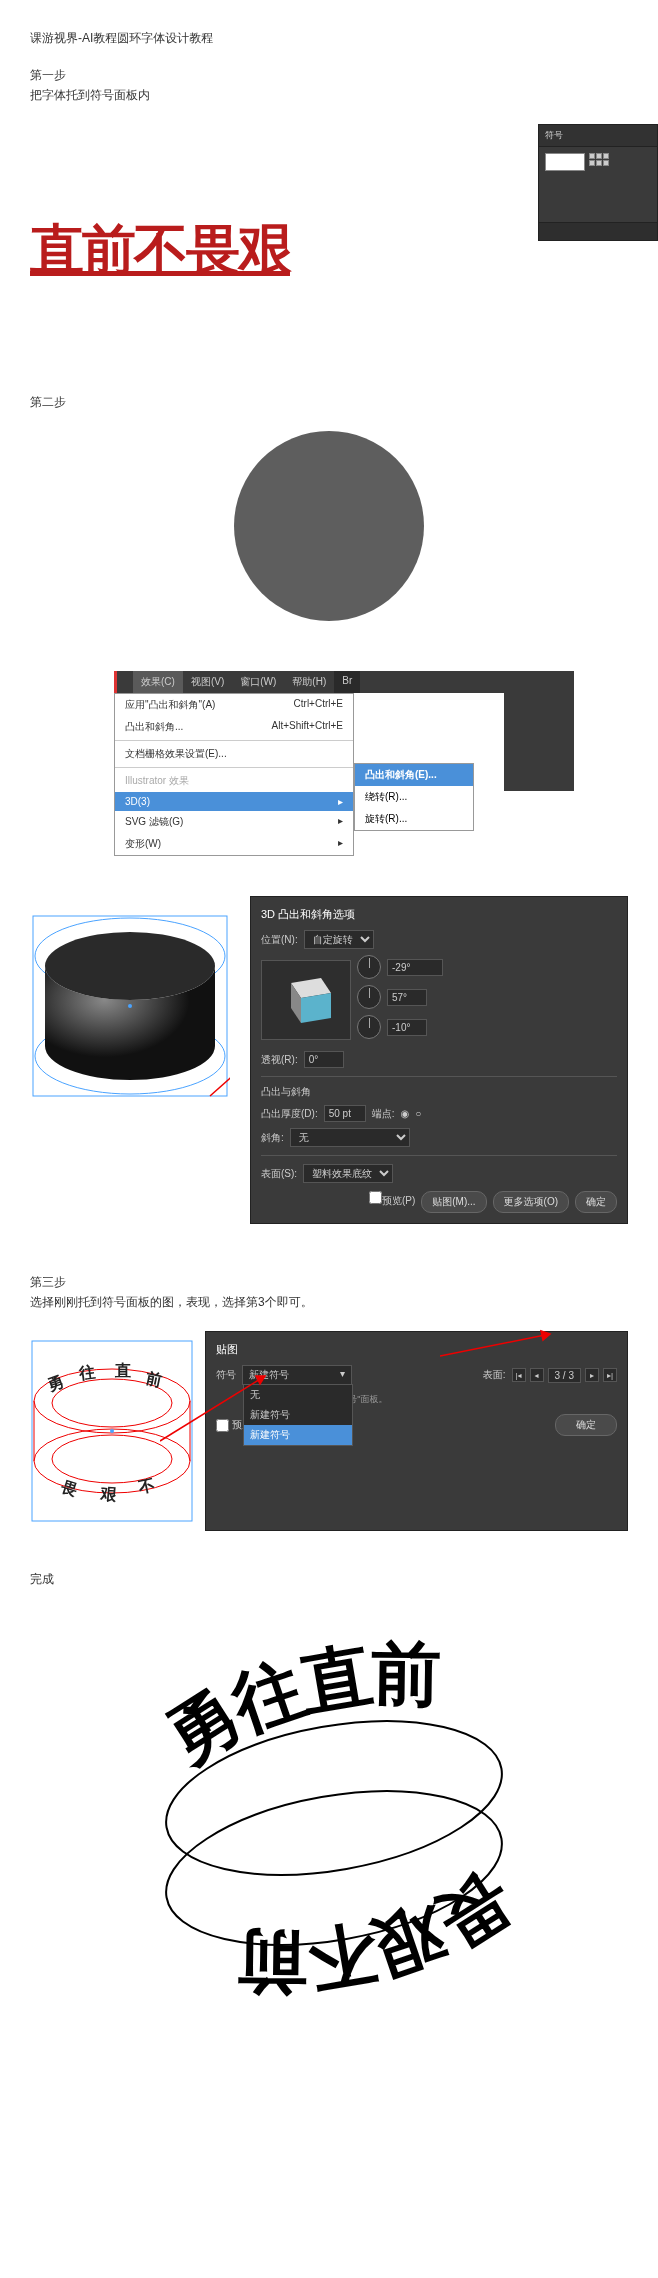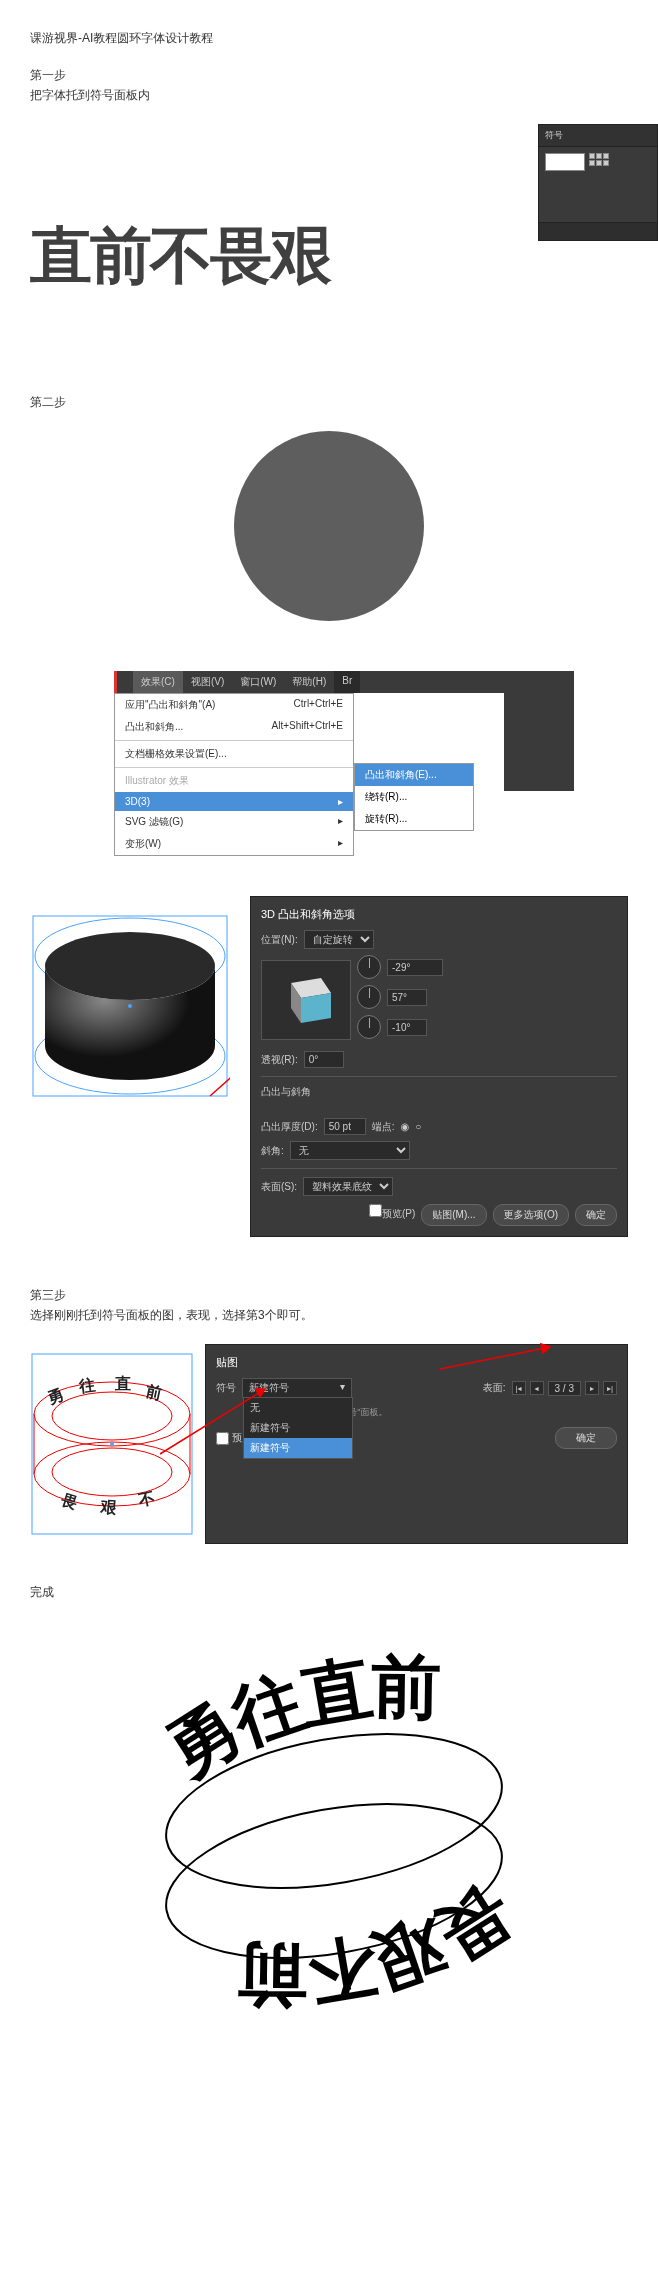--- a/index.html
+++ b/index.html
@@ -4,21 +4,21 @@
 <style>
 * { margin: 0; padding: 0; box-sizing: border-box; }
 body { font-family: "Microsoft YaHei", sans-serif; background: #fff; width: 658px; }
 .page { padding: 30px 30px 30px 30px; }
 .title { font-size: 12px; color: #333; margin-bottom: 20px; }
 .step-label { font-size: 12px; color: #333; margin-bottom: 3px; }
 .step-desc { font-size: 12px; color: #333; margin-bottom: 20px; }
 
 
 .step1-img { position: relative; height: 230px; margin-bottom: 40px; }
-.big-text { font-size: 62px; font-weight: 900; color: #404040; letter-spacing: -2px; position: absolute; left: 0; top: 90px; white-space: nowrap; overflow: hidden; width: 598px; }
+.big-text { font-size: 54px; font-weight: 900; color: #b91c1c; letter-spacing: -2px; position: absolute; left: 0; top: 90px; white-space: nowrap; overflow: hidden; width: 598px; text-decoration: underline; }
 .symbol-panel { position: absolute; right: -30px; top: 0; width: 120px; background: #3a3a3a; border: 1px solid #222; }
 .symbol-header { font-size: 9px; color: #ccc; padding: 4px 6px; background: #323232; border-bottom: 1px solid #222; }
 .symbol-body { height: 75px; padding: 6px; display: flex; gap: 4px; }
 .symbol-thumb { width: 40px; height: 18px; background: #fff; border: 1px solid #888; }
 .symbol-thumb2 { width: 22px; height: 18px; display: flex; flex-direction: column; gap:1px;}
 .symbol-thumb2 .r { display:flex; gap:1px;}
 .symbol-thumb2 .c { width: 6px; height: 6px; background: #ccc; border:1px solid #888;}
 .symbol-footer { height: 18px; background: #2e2e2e; border-top: 1px solid #222; }
 
 
@@ -28,21 +28,21 @@
 .menubar { background: #3a3a3a; display: flex; font-size: 10px; color: #ccc; }
 .menubar span { padding: 4px 8px; }
 .menubar span.active { background: #5a5a5a; }
 .dropdown { background: #fff; border: 1px solid #999; font-size: 10px; color: #333; width: 240px; }
 .dropdown .item { padding: 4px 10px; display: flex; justify-content: space-between; }
 .dropdown .sep { border-top: 1px solid #ccc; margin: 2px 0; }
 .dropdown .disabled { color: #aaa; }
 .dropdown .hl { background: #4a90d9; color: #fff; }
 .submenu { position: absolute; left: 240px; top: 92px; background: #fff; border: 1px solid #999; font-size: 10px; width: 120px; }
 .submenu .item { padding: 4px 10px; }
-.submenu .hl { background: #4a90d9; color: #fff; }
+.submenu .hl { background: #4a90d9; color: #fff; font-weight: bold; }
 .toolbar-right { position: absolute; right: -30px; top: 0; width: 70px; height: 120px; background: #3a3a3a; }
 
 
 .step3d { display: flex; gap: 20px; align-items:flex-start; margin-bottom: 50px;}
 .cylinder { width: 200px; height: 220px; position: relative; }
 .dialog3d { flex: 1; background: #3a3a3a; border: 1px solid #222; font-size: 10px; color: #ccc; padding: 10px; }
 .dialog3d .dtitle { font-size: 11px; color: #fff; margin-bottom: 8px; }
 .dialog3d .row { display: flex; align-items: center; gap: 6px; margin-bottom: 6px; }
 .dialog3d select, .dialog3d input { background: #2a2a2a; color: #ccc; border: 1px solid #555; font-size: 10px; padding: 2px 4px; }
 .cube-preview { width: 90px; height: 80px; background: #2e2e2e; border: 1px solid #555; display:flex; align-items:center; justify-content:center;}
@@ -203,21 +203,21 @@
               <input style="width: 40px;" value="-10°">
             </div>
         </div>
       </div>
       <div class="row">
           <span>透视(R):</span>
           <input style="width: 40px;" value="0°">
         </div>
       <div class="sep2"></div>
       <div>凸出与斜角</div>
-      <div class="row" style="margin-top:19px;">
+      <div class="row" style="margin-top:6px;">
         <span>凸出厚度(D):</span>
         <input style="width: 42px;" value="50 pt">
         <span>端点:</span>
         <span>◉</span>
         <span>○</span>
       </div>
       <div class="row">
         <span>斜角:</span>
         <select style="width:120px"><option>无</option></select>
       </div>

